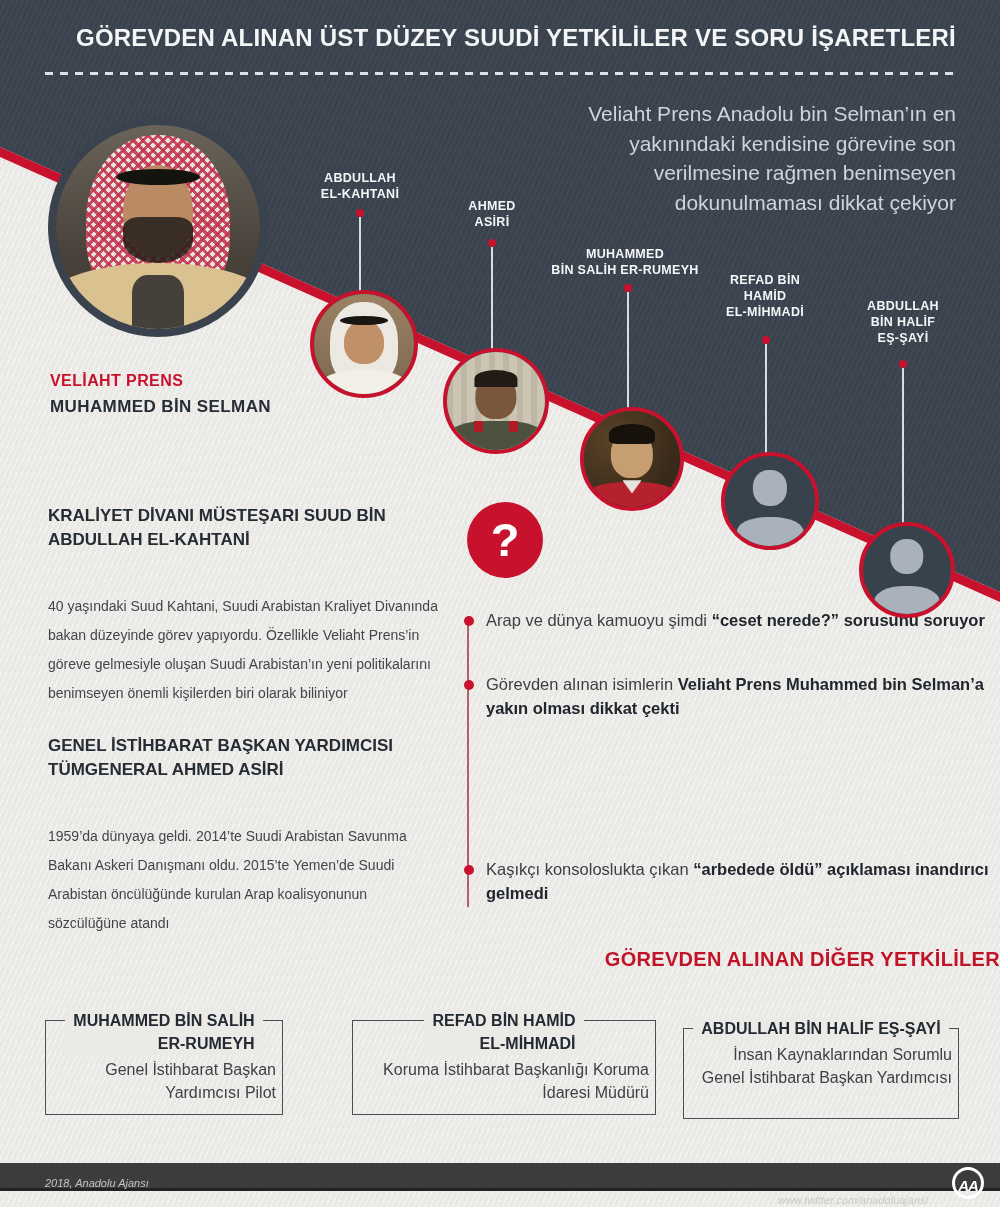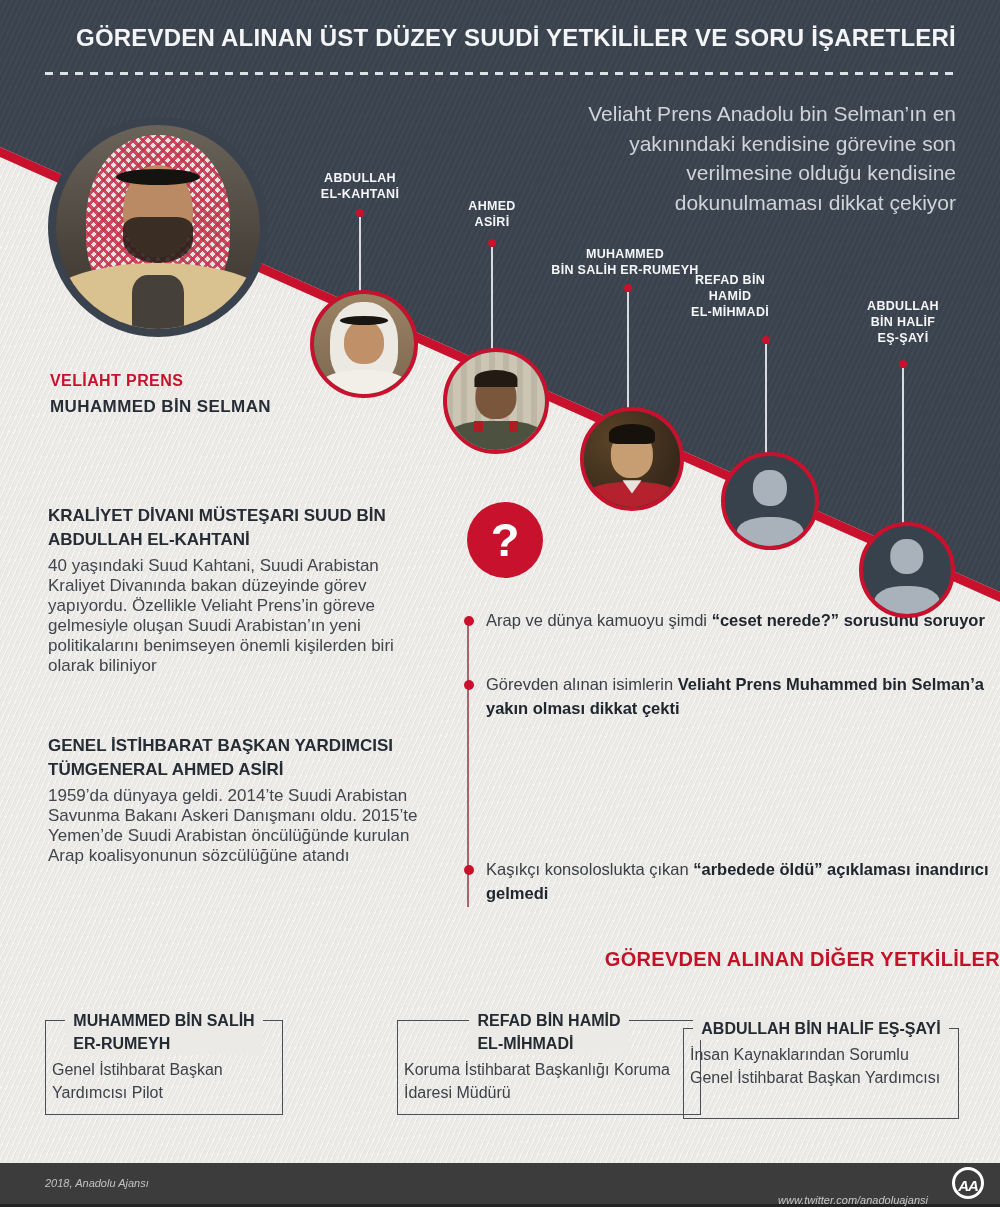--- a/index.html
+++ b/index.html
@@ -51,21 +51,21 @@
   .off-label{color:#f4f6f8;font-weight:bold;font-size:12.5px;line-height:16px;text-align:center;
     letter-spacing:.3px;z-index:5;}
   .dot{width:8px;height:8px;border-radius:50%;background:#c8122d;z-index:5;}
   .connector{width:2px;background:rgba(245,247,248,.85);z-index:4;}
   .photo-circle{border-radius:50%;border:4px solid #c8122d;overflow:hidden;z-index:6;background:#38424d;}
   .sil-head{position:absolute;left:50%;transform:translateX(-50%);top:15%;width:38%;height:40%;
     border-radius:46%;background:#a9b2ba;}
   .sil-body{position:absolute;left:50%;transform:translateX(-50%);bottom:-4%;width:74%;height:36%;
     border-radius:46% 46% 0 0;background:#a9b2ba;}
   .l1{left:280px;top:170px;width:160px;} .l2{left:432px;top:198px;width:120px;}
-  .l3{left:525px;top:246px;width:200px;} .l4{left:670px;top:272px;width:120px;}
+  .l3{left:525px;top:246px;width:200px;} .l4{left:705px;top:272px;width:120px;}
   .l5{left:843px;top:298px;width:120px;}
   .d1{left:356px;top:209px;} .d2{left:488px;top:239px;} .d3{left:624px;top:284px;}
   .d4{left:762px;top:336px;} .d5{left:899px;top:360px;}
   .v1{left:359px;top:217px;height:76px;} .v2{left:491px;top:247px;height:102px;}
   .v3{left:627px;top:292px;height:116px;} .v4{left:765px;top:344px;height:109px;}
   .v5{left:902px;top:368px;height:155px;}
   .c1{left:310px;top:290px;width:100px;height:100px;}
   .c2{left:443px;top:348px;width:98px;height:98px;}
   .c3{left:580px;top:407px;width:96px;height:96px;}
   .c4{left:721px;top:452px;width:90px;height:90px;}
@@ -100,45 +100,45 @@
   .av3 .collar{position:absolute;left:50%;transform:translateX(-50%);bottom:14%;width:20%;height:14%;
     background:#e8e4dd;clip-path:polygon(0 0,100% 0,50% 100%);}
 
   
   .qmark{left:467px;top:502px;width:76px;height:76px;border-radius:50%;background:#c8122d;
     color:#fff;font-weight:bold;font-size:47px;text-align:center;line-height:76px;z-index:6;}
 
   
   .sec-heading{left:48px;top:468px;color:#c01328;font-weight:bold;font-size:19px;letter-spacing:.3px;z-index:5;}
   .entry-title{color:#252c34;font-weight:bold;font-size:17px;line-height:24px;z-index:5;}
-  .entry-body{color:#41464c;font-size:17px;line-height:20px;z-index:5;}
+  .entry-body{color:#41464c;font-size:14px;line-height:29px;z-index:5;margin-top:36px;}
   .e1t{left:48px;top:504px;width:400px;} .e1b{left:48px;top:556px;width:392px;}
   .e2t{left:48px;top:734px;width:400px;} .e2b{left:48px;top:786px;width:392px;}
 
   
   .bullet-rail{left:467px;top:623px;width:2px;height:284px;background:rgba(140,25,38,.65);z-index:4;}
   .bullet{width:512px;color:#3b4046;font-size:16.5px;line-height:23.5px;z-index:5;}
   .bullet strong{color:#20262d;}
   .bullet::before{content:"";position:absolute;left:-22px;top:7px;width:10px;height:10px;border-radius:50%;
     background:#c8122d;}
   .b1{left:486px;top:609px;} .b2{left:486px;top:673px;} .b3{left:486px;top:741px;} .b4{left:486px;top:858px;}
 
   
   .others-heading{left:0;top:948px;width:1000px;text-align:right;color:#c01328;font-weight:bold;
     font-size:20px;letter-spacing:.3px;z-index:5;}
-  .info-box{border:1px solid #4a4f55;z-index:5;text-align:left;}
+  .info-box{border:1px solid #4a4f55;z-index:5;text-align:right;}
   .bx1{left:45px;top:1020px;width:236px;height:93px;}
-  .bx2{left:352px;top:1020px;width:302px;height:93px;margin-left:45px;}
+  .bx2{left:352px;top:1020px;width:302px;height:93px;}
   .bx3{left:683px;top:1028px;width:274px;height:89px;}
   .box-title{position:relative;top:-12px;margin:0 auto;width:fit-content;max-width:92%;
     background:#eceae7;padding:0 8px;color:#232a32;font-weight:bold;font-size:16px;line-height:23px;}
   .box-role{position:relative;top:-8px;color:#3d4248;font-size:16px;line-height:22.5px;padding:0 6px;}
 
   
-  .footer{left:0;top:1163px;width:1000px;height:44px;background:#3c3c3c;z-index:7;
+  .footer{left:0;top:1163px;width:1000px;height:28px;background:#3c3c3c;z-index:7;
     border-bottom:3px solid #232323;box-sizing:border-box;}
   .credit{position:absolute;left:45px;top:14px;color:#c3c3c3;font-size:11px;font-style:italic;}
   .twitter{position:absolute;right:72px;top:31px;color:#c9c9c9;font-size:11px;font-style:italic;}
   .aa-logo{position:absolute;right:16px;top:4px;width:32px;height:32px;border:3px solid #fff;
     border-radius:50%;color:#fff;font-weight:bold;font-style:italic;font-size:15px;text-align:center;
     line-height:32px;letter-spacing:-1px;box-sizing:border-box;}
 </style>
 </head>
 <body>
 
@@ -146,21 +146,21 @@
 
   <div class="abs dark-wedge"></div>
   <div class="abs red-stripe"></div>
 
   <div class="abs main-title">GÖREVDEN ALINAN ÜST DÜZEY SUUDİ YETKİLİLER VE SORU İŞARETLERİ</div>
   <div class="abs dashed-rule"></div>
 
   <div class="abs intro">
     <div>Veliaht Prens Anadolu bin Selman’ın en</div>
     <div>yakınındaki kendisine görevine son</div>
-    <div>verilmesine olduğu kendisine</div>
+    <div>verilmesine rağmen benimseyen</div>
     <div>dokunulmaması dikkat çekiyor</div>
   </div>
 
   <div class="abs mbs-circle">
     <div class="mbs-shemagh"></div>
     <div class="mbs-face"></div>
     <div class="mbs-beard"></div>
     <div class="mbs-agal"></div>
     <div class="mbs-bisht"></div>
     <div class="mbs-thobe"></div>

